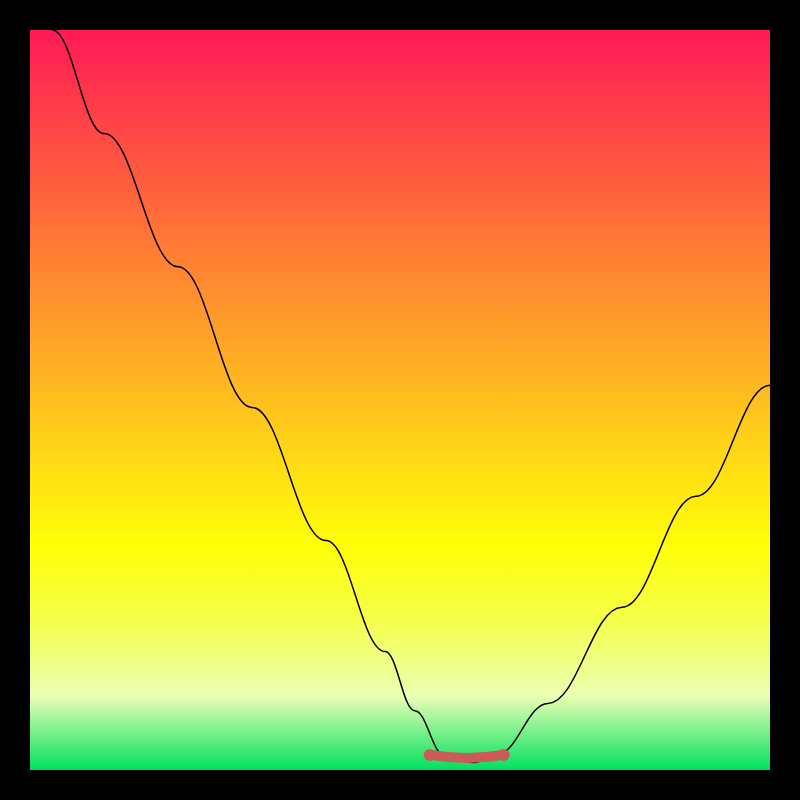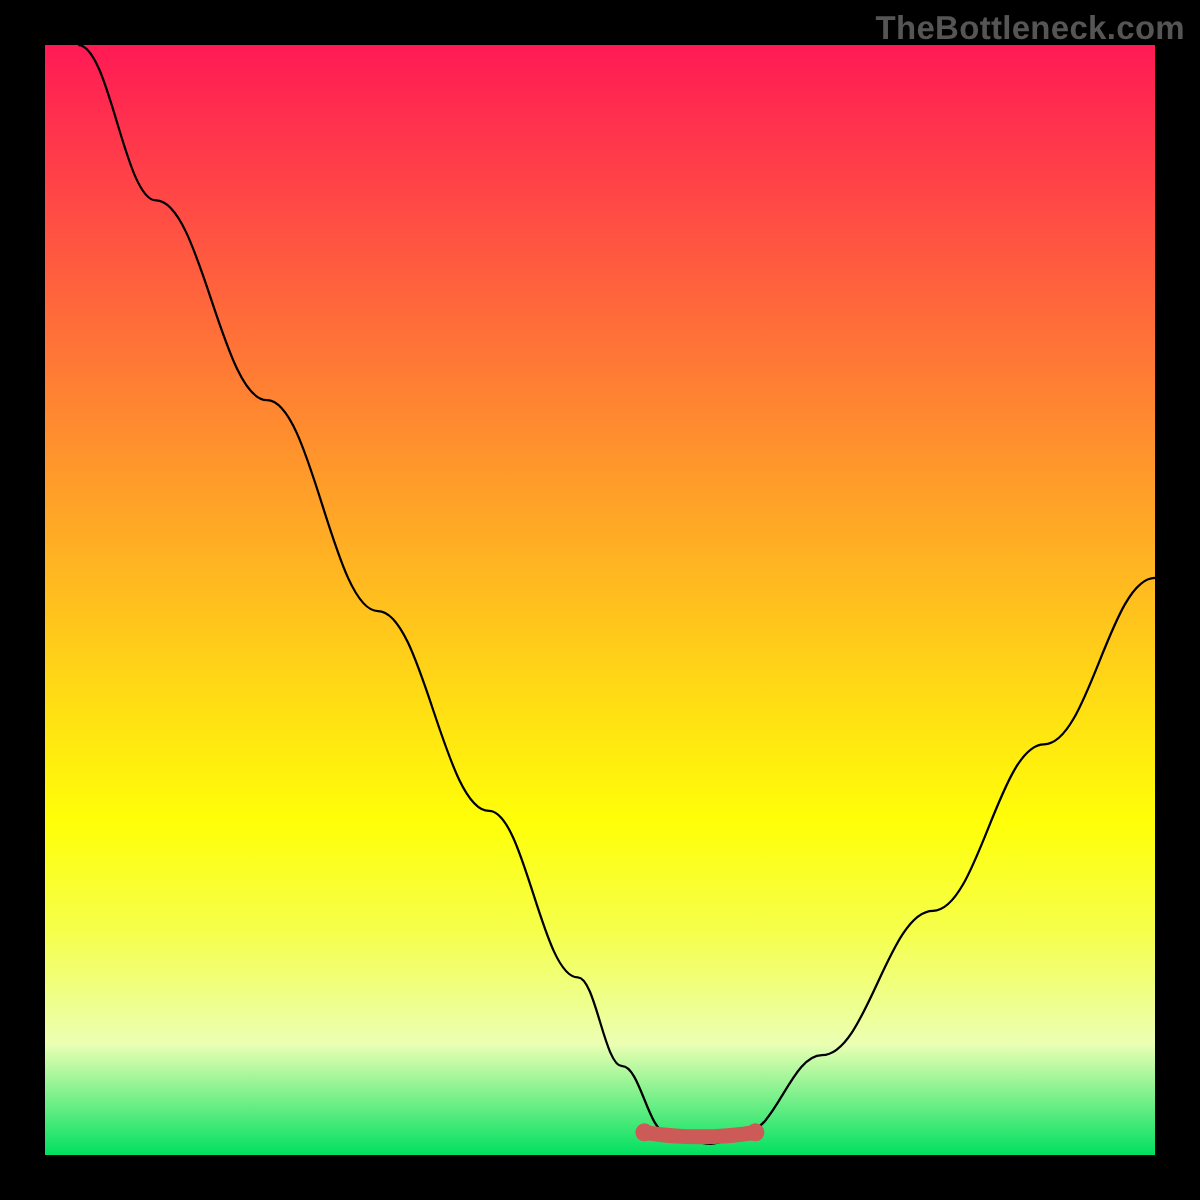--- a/index.html
+++ b/index.html
@@ -45,14 +45,13 @@
 
 <div class="container">
   <div class="plot-area">
     <svg class="curve" viewBox="0 0 740 740" preserveAspectRatio="none">
       <path id="bottleneck-path" class="curve-line" d="M 22.2 0 C 42.92 0 53.28 103.60000000000002 74 103.60000000000002 C 103.6 103.60000000000002 118.4 236.79999999999995 148 236.79999999999995 C 177.6 236.79999999999995 192.4 377.40000000000003 222 377.40000000000003 C 251.6 377.40000000000003 266.4 510.6 296 510.6 C 319.68 510.6 331.52 621.6 355.2 621.6 C 367.04 621.6 372.96 680.8 384.8 680.8 C 396.64000000000004 680.8 402.56 725.2 414.40000000000003 725.2 C 426.24 725.2 432.16 732.6 444 732.6 C 452.88 732.6 457.32 725.2 466.2 725.2 C 486.92 725.2 497.28 673.4 518 673.4 C 547.6 673.4 562.4 577.2 592 577.2 C 621.6 577.2 636.4 466.2 666 466.2 C 695.6 466.2 710.4 355.2 740 355.2 "></path>
       <path id="marker-path" class="marker-line" d="M 399.6 724.9 Q 436.6 730.9 473.6 724.9"></path>
       <circle id="marker-dot-left" class="marker-dot" r="6" cx="399.6" cy="724.9"></circle>
       <circle id="marker-dot-right" class="marker-dot" r="6" cx="473.6" cy="724.9"></circle>
     </svg>
   </div>
-  <div class="watermark">TheBottleneck.com</div>
 </div>
 
 </body></html>

